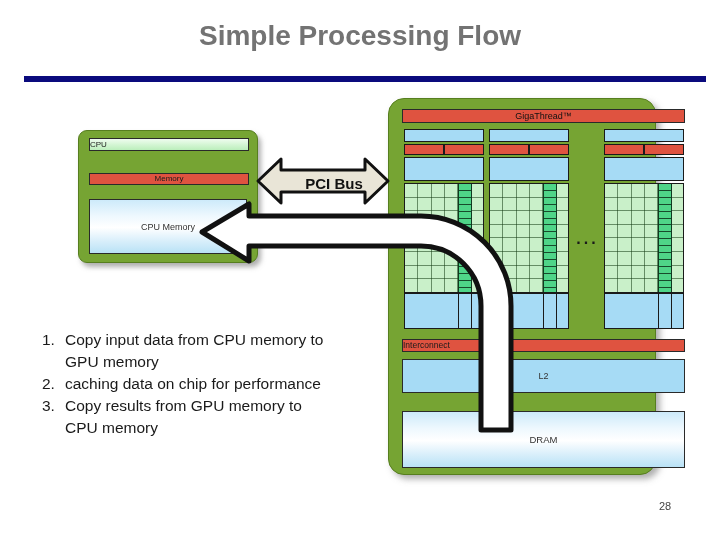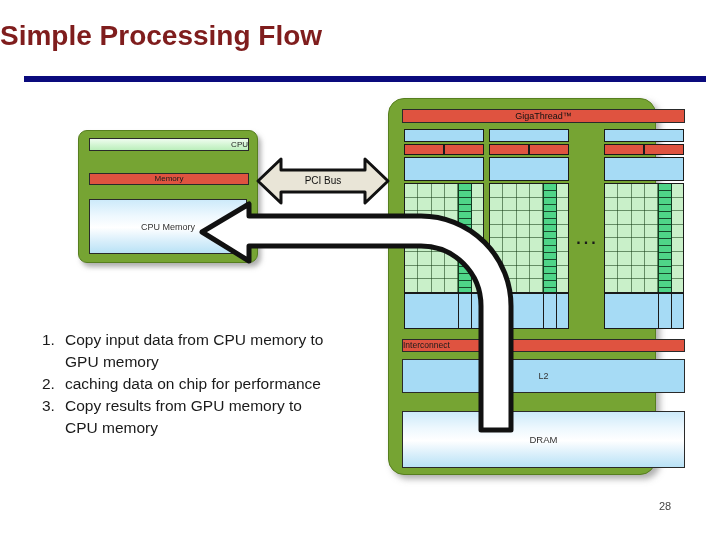--- a/index.html
+++ b/index.html
@@ -4,39 +4,39 @@
 <style>
   * { margin:0; padding:0; box-sizing:border-box; }
   html,body { background:#ffffff; }
   #slide {
     position:relative; width:720px; height:540px; overflow:hidden;
     background:#ffffff; font-family:"Liberation Sans", sans-serif;
   }
 
   
   .title {
-    position:absolute; top:20px; left:0; width:100%; 
-    font-size:28px; font-weight:bold; color:#7f1d1d; letter-spacing:0px;
+    position:absolute; top:20px; left:0; width:100%; text-align:center;
+    font-size:28px; font-weight:bold; color:#737373; letter-spacing:0px;
   }
   .rule {
     position:absolute; left:24px; top:76px; width:682px; height:6px;
     background:#0a0a7d;
   }
 
   
   .cpu-box {
     position:absolute; left:78px; top:130px; width:180px; height:133px;
     background:#76a433; border:1px solid #567e1f; border-radius:9px;
     box-shadow:3px 4px 5px rgba(110,110,110,0.55);
   }
   .cpu-bar {
     position:absolute; left:10px; top:7px; width:160px; height:13px;
     background:linear-gradient(180deg,#effcef 0%,#d2f5d2 55%,#bceebc 100%);
     border:1px solid #2a2a2a; font-size:8px; line-height:11px;
-    text-align:right; color:#222;
+    text-align:left; color:#222;
   }
   .bridge-bar {
     position:absolute; left:10px; top:42px; width:160px; height:12px;
     background:#df5340; border:1px solid #2a2a2a; font-size:8px;
     line-height:10px; text-align:center; color:#1a1a1a;
   }
   .mem-grad {
     background:linear-gradient(180deg,#cdeafa 0%,#eef8fe 30%,#ffffff 52%,#dcf0fb 75%,#b9e2f6 100%);
   }
   .cpu-mem {
@@ -102,22 +102,22 @@
   }
   .dram {
     position:absolute; left:13px; top:312px; width:283px; height:57px;
     border:1px solid #2a2a2a; font-size:9.5px; color:#333;
     display:flex; align-items:center; justify-content:center;
   }
 
   
   .arrows { position:absolute; left:0; top:0; width:720px; height:540px; z-index:5; pointer-events:none; }
   .pci-label {
-    position:absolute; left:291px; top:175px; width:64px; z-index:6;
-    text-align:center; font-size:10px; font-weight:normal; color:#111;
+    position:absolute; left:302px; top:175px; width:64px; z-index:6;
+    text-align:center; font-size:15px; font-weight:bold; color:#111;
   }
 
   
   .steps {
     position:absolute; left:42px; top:329px; width:330px;
     font-size:15.5px; line-height:22px; color:#1a1a1a; z-index:2;
   }
   .step { display:flex; }
   .step .num { width:23px; flex:none; }
 

